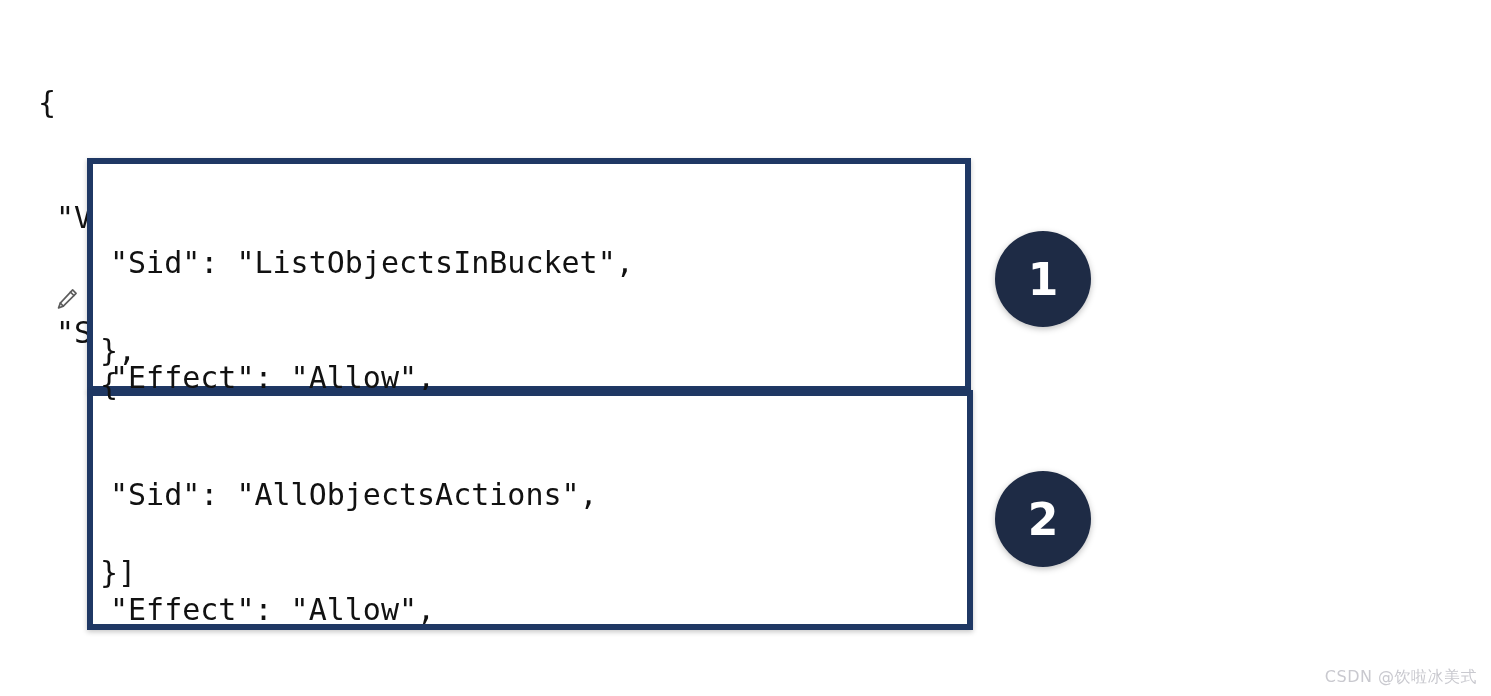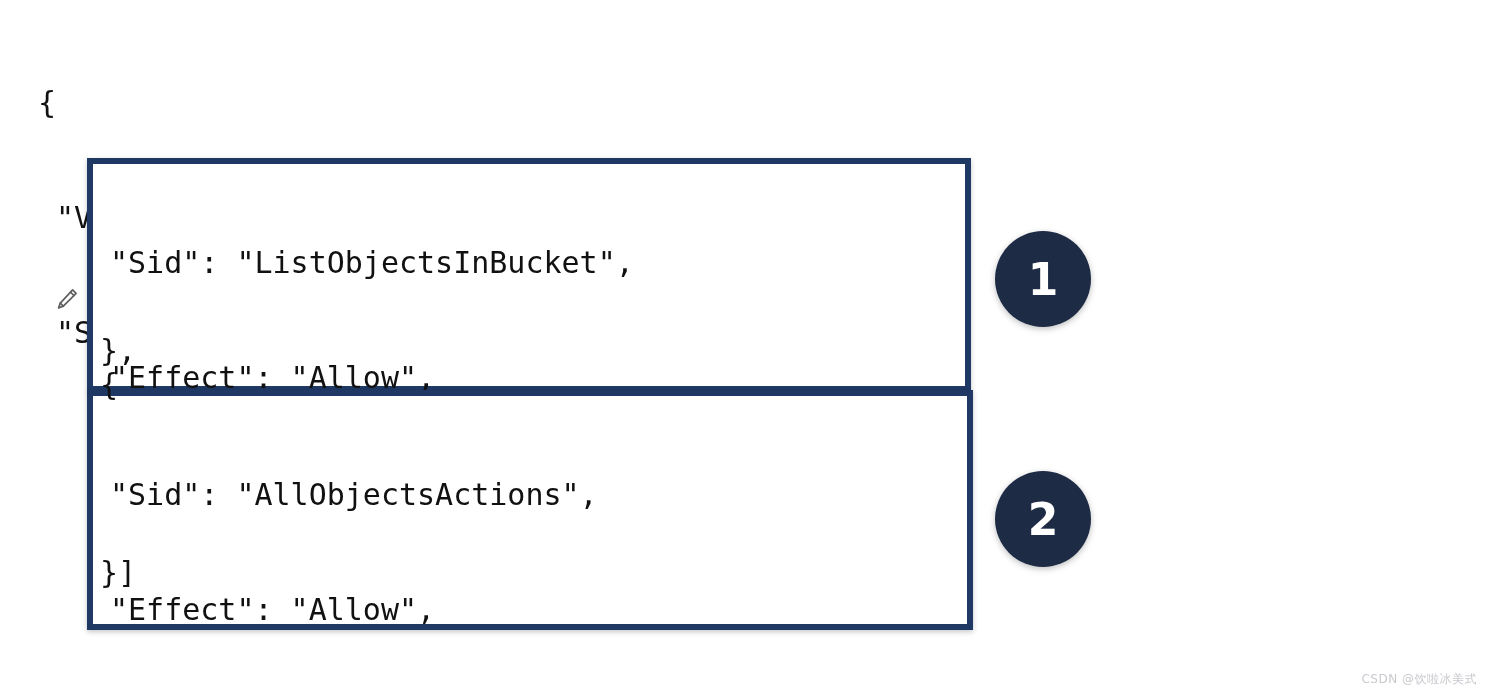--- a/index.html
+++ b/index.html
@@ -125,21 +125,21 @@
     z-index: 3;
     opacity: 0.82;
   }
 
   
   #watermark {
     position: absolute;
     right: 14px;
     bottom: 8px;
     font-family: "DejaVu Sans", "Liberation Sans", sans-serif;
-    font-size: 12px;
+    font-size: 16px;
     color: #c9c9cf;
     letter-spacing: 0.5px;
     z-index: 5;
     user-select: none;
   }
 </style>
 </head>
 <body>
 
 <div id="stage">

